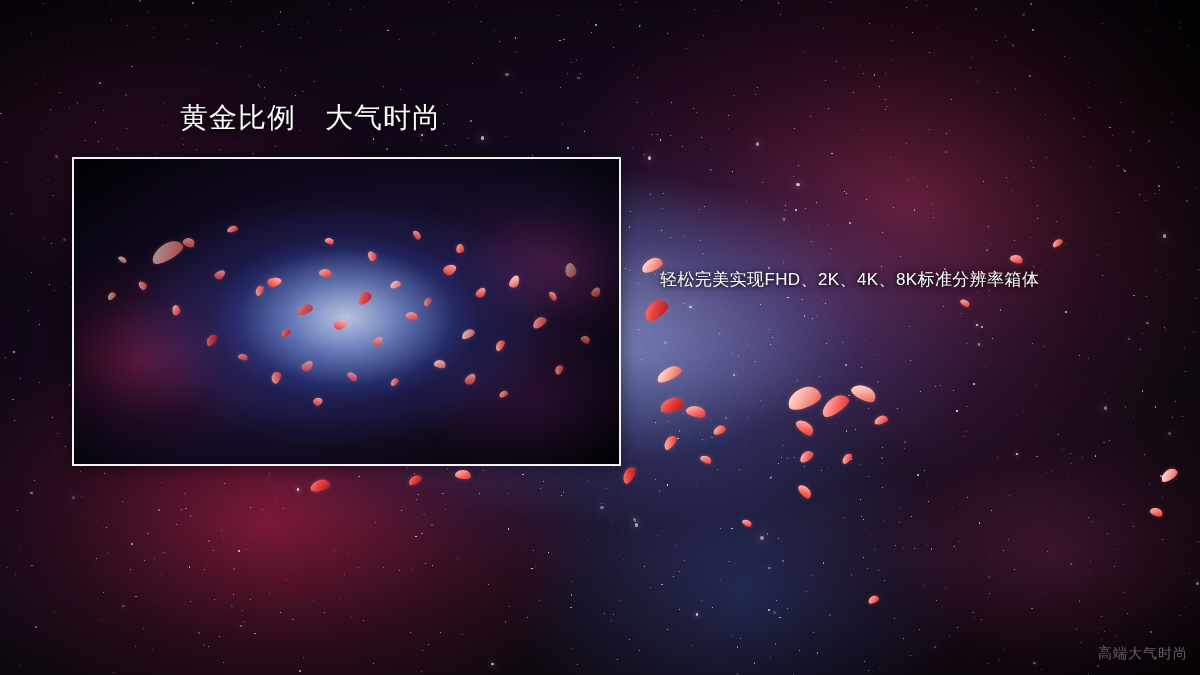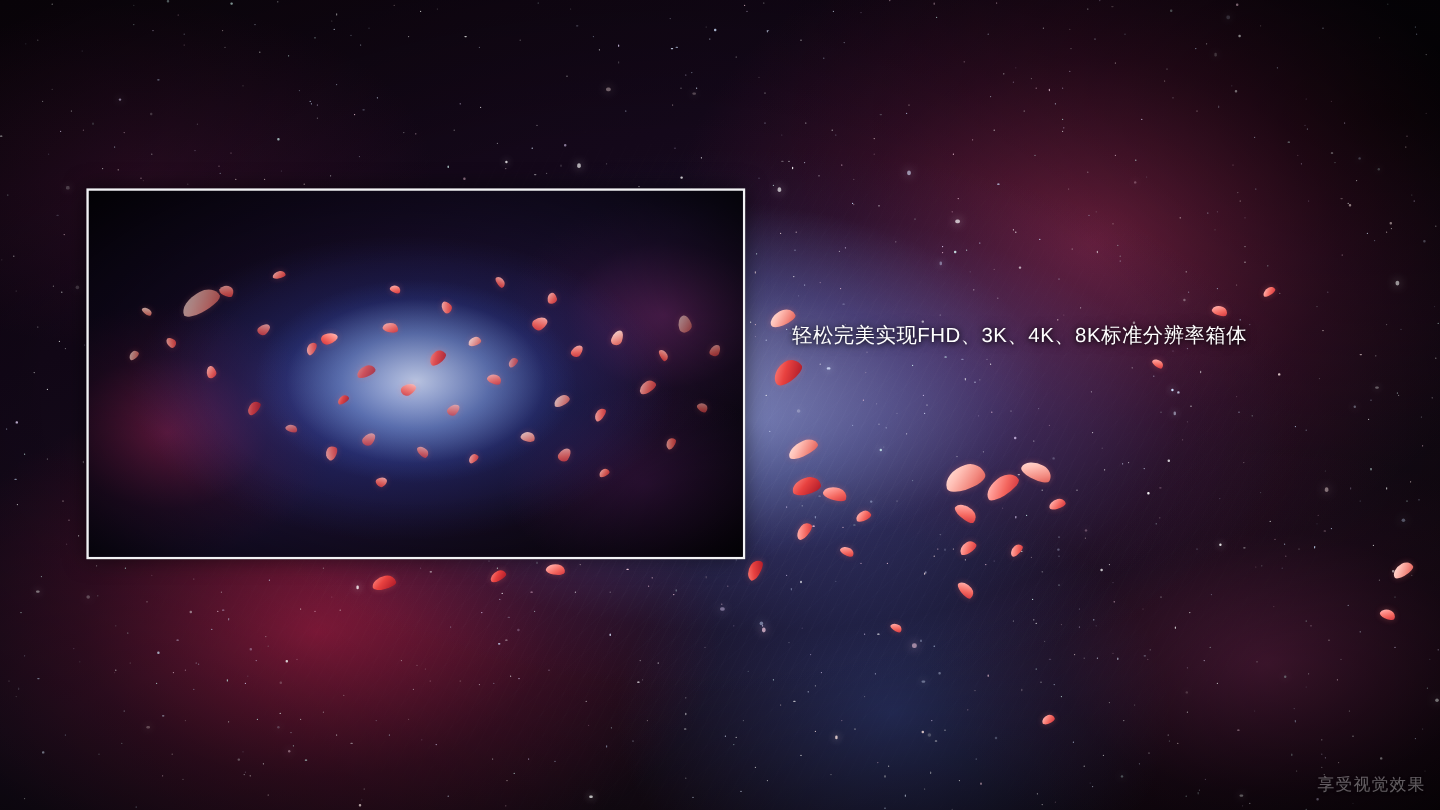--- a/index.html
+++ b/index.html
@@ -1166,20 +1166,21 @@
       <i style="left:384.2px;top:215.2px;width:1px;height:1px;background:#dbe6ff;opacity:0.33;"></i>
       <i style="left:1148.8px;top:31.3px;width:1px;height:1px;background:#ffe6e6;opacity:0.47;"></i>
       <i style="left:1158.5px;top:190.0px;width:1px;height:1px;background:#ffffff;opacity:0.76;"></i>
       <i style="left:829.3px;top:614.2px;width:1.6px;height:1.6px;background:#cfe0ff;opacity:0.32;"></i>
       <i style="left:926.3px;top:4.8px;width:1.6px;height:1.6px;background:#ffe6e6;opacity:0.29;"></i>
       <i style="left:283.5px;top:415.3px;width:1.6px;height:1.6px;background:#cfe0ff;opacity:0.52;"></i>
       <i style="left:163.8px;top:102.6px;width:1px;height:1px;background:#ffffff;opacity:0.31;"></i>
     </div>
   <div class="bg-layer bg-vignette"></div>
 
+  <div id="title">黄金比例　大气时尚</div>
 
   <div id="frame">
     <div class="frame-inner">
       <div class="frame-neb"></div>
       <div class="petals" id="frame-petals">
           <div class="petal pale" style="left:14%;top:28%;width:34px;height:16px;transform:rotate(-28deg);opacity:0.77"></div>
           <div class="petal " style="left:20%;top:26%;width:12px;height:9px;transform:rotate(30deg);opacity:0.84"></div>
           <div class="petal " style="left:28%;top:22%;width:11px;height:6px;transform:rotate(-10deg);opacity:0.92"></div>
           <div class="petal pale" style="left:8%;top:32%;width:9px;height:5px;transform:rotate(40deg);opacity:0.99"></div>
           <div class="petal " style="left:33%;top:42%;width:11px;height:7px;transform:rotate(-55deg);opacity:0.88"></div>
@@ -1221,21 +1222,21 @@
           <div class="petal " style="left:95%;top:42%;width:8px;height:10px;transform:rotate(24deg);opacity:0.86"></div>
           <div class="petal pale" style="left:6%;top:44%;width:9px;height:6px;transform:rotate(-38deg);opacity:0.86"></div>
           <div class="petal " style="left:44%;top:78%;width:8px;height:9px;transform:rotate(56deg);opacity:0.88"></div>
           <div class="petal " style="left:78%;top:76%;width:9px;height:6px;transform:rotate(-22deg);opacity:0.96"></div>
         </div>
       <div class="frame-vig"></div>
     </div>
   </div>
 
   <div id="copy">
-    <div class="line">轻松完美实现FHD、3K、4K、8K标准分辨率箱体</div>
+    <div class="line">轻松完美实现FHD、2K、4K、8K标准分辨率箱体</div>
   </div>
 
   <div class="petals" id="bg-petals" style="position: absolute; inset: 0px;">
       <div class="petal pale" style="left:641px;top:259px;width:22px;height:12px;transform:rotate(-22deg);"></div>
       <div class="petal deep" style="left:643px;top:302px;width:26px;height:16px;transform:rotate(-35deg);"></div>
       <div class="petal pale" style="left:656px;top:368px;width:26px;height:12px;transform:rotate(-24deg);"></div>
       <div class="petal deep" style="left:660px;top:398px;width:24px;height:14px;transform:rotate(-12deg);"></div>
       <div class="petal " style="left:686px;top:406px;width:20px;height:11px;transform:rotate(18deg);"></div>
       <div class="petal " style="left:662px;top:438px;width:16px;height:9px;transform:rotate(-48deg);"></div>
       <div class="petal " style="left:700px;top:456px;width:12px;height:7px;transform:rotate(30deg);"></div>
@@ -1254,15 +1255,15 @@
       <div class="petal deep" style="left:620px;top:470px;width:18px;height:10px;transform:rotate(-58deg);"></div>
       <div class="petal " style="left:455px;top:470px;width:16px;height:9px;transform:rotate(10deg);"></div>
       <div class="petal deep" style="left:408px;top:476px;width:14px;height:8px;transform:rotate(-25deg);"></div>
       <div class="petal deep" style="left:310px;top:480px;width:20px;height:11px;transform:rotate(-12deg);"></div>
       <div class="petal pale" style="left:1160px;top:470px;width:18px;height:10px;transform:rotate(-30deg);"></div>
       <div class="petal " style="left:1150px;top:508px;width:13px;height:8px;transform:rotate(25deg);"></div>
       <div class="petal " style="left:868px;top:596px;width:11px;height:7px;transform:rotate(-20deg);"></div>
       <div class="petal " style="left:742px;top:520px;width:10px;height:6px;transform:rotate(35deg);"></div>
     </div>
 
-  <div id="watermark">享受视觉效果</div>
+  <div id="watermark">高端大气时尚</div>
 
 </div>
 
 </body></html>

